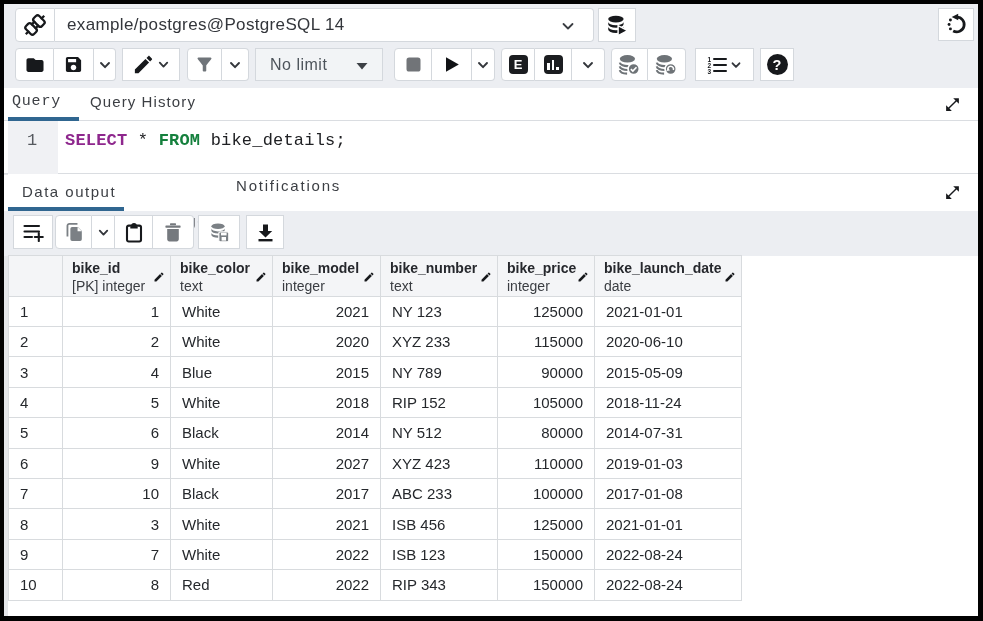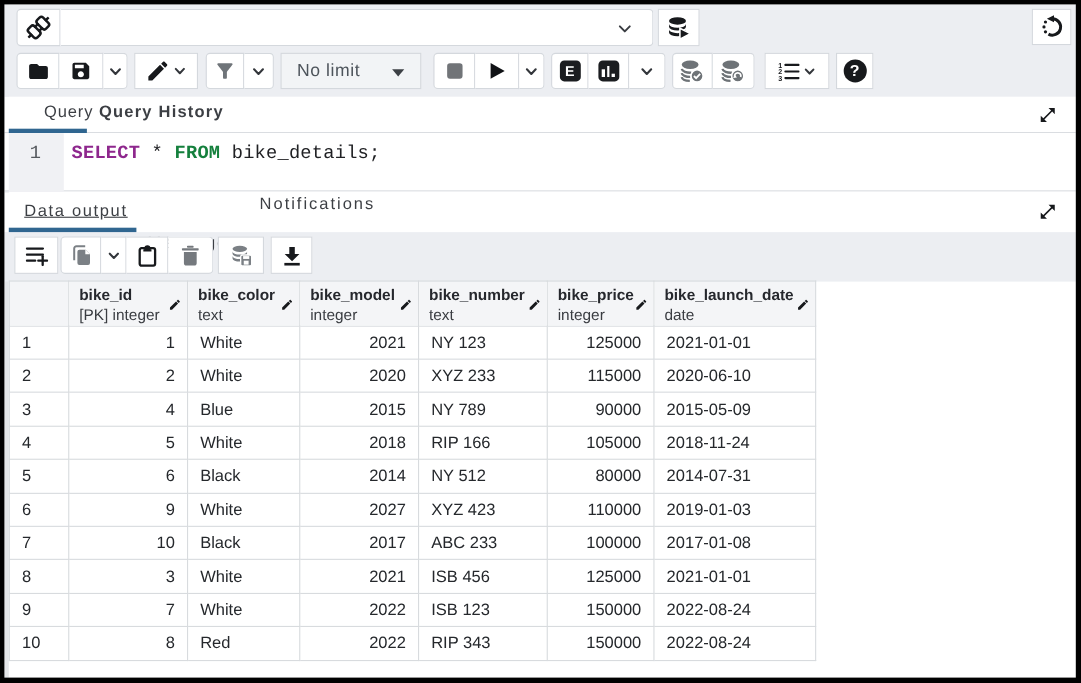--- a/index.html
+++ b/index.html
@@ -45,20 +45,21 @@
       <line x1="11" y1="0.2" x2="11" y2="3.1"></line>
       <rect x="6.2" y="3.1" width="9.6" height="6.4" rx="2"></rect>
       <line x1="8.7" y1="9.5" x2="8.7" y2="12.5"></line>
       <line x1="13.3" y1="9.5" x2="13.3" y2="12.5"></line>
       <rect x="6.2" y="12.5" width="9.6" height="6.4" rx="2"></rect>
       <line x1="11" y1="18.9" x2="11" y2="21.8"></line>
     </g>
   </svg>
 </div>
 <div class="btn nl" style="left:55px;top:8px;width:539px;height:34px;justify-content:flex-start;border-radius:0 4px 4px 0;">
+  <span style="font-size:17px;color:#33363b;margin-left:12px;letter-spacing:0.35px;">example/postgres@PostgreSQL 14</span>
   <svg width="16" height="16" viewBox="0 0 16 16" style="position:absolute;right:17px;top:9px;">
       <path d="M3.5 6l4.5 4.5L12.5 6" stroke="#3a3d42" stroke-width="1.8" fill="none" stroke-linecap="round" stroke-linejoin="round"></path>
     </svg>
 </div>
 <div class="btn ra" style="left:598px;top:8px;width:38px;height:34px;">
   <svg width="22" height="22" viewBox="0 0 20 20">
     <g fill="#17191c">
       <ellipse cx="9" cy="4.6" rx="7" ry="3.1"></ellipse>
       <path d="M2 7.2 a7 3.1 0 0 0 14 0 v2.2 a7 3.1 0 0 1 -14 0 z"></path>
       <path d="M2 11.6 a7 3.1 0 0 0 14 0 v2.6 a7 3.1 0 0 1 -14 0 z"></path>
@@ -185,34 +186,34 @@
   </svg>
   <svg width="12" height="12" viewBox="0 0 14 14">
       <path d="M3 5l4 4.2L11 5" stroke="#33363b" stroke-width="2.2" fill="none" stroke-linecap="round" stroke-linejoin="round"></path>
     </svg>
 </div>
 <div class="btn ra" style="left:760px;top:48px;width:34px;height:33px;">
   <div style="width:21px;height:21px;border-radius:50%;background:#17191c;color:#fff;font-size:14.5px;font-weight:bold;display:flex;align-items:center;justify-content:center;">?</div>
 </div>
 
 <div class="abs" style="left:4px;top:88px;width:974px;height:33px;background:#fff;border-bottom:1px solid #dadde1;"></div>
-<div class="tabtxt" style="left:40px;top:93px;letter-spacing:0.8px;">Query</div>
-<div class="tabtxt" style="left:90px;top:93px;letter-spacing:1.1px;font-weight:bold;">Query History</div>
+<div class="tabtxt" style="left:12px;top:93px;letter-spacing:0.8px;font-family:Liberation Mono, monospace;">Query</div>
+<div class="tabtxt" style="left:90px;top:93px;letter-spacing:1.1px;">Query History</div>
 <div class="abs" style="left:8px;top:117px;width:71px;height:4px;background:#306690;"></div>
 <svg class="abs" style="left:944px;top:96px;" width="17" height="17" viewBox="0 0 24 24" fill="#17191c">
     <path d="M21 11V3h-8l3.29 3.29-10 10L3 13v8h8l-3.29-3.29 10-10z"></path>
   </svg>
 
 <div class="abs" style="left:4px;top:121px;width:974px;height:53px;background:#fff;border-bottom:1px solid #dadde1;"></div>
 <div class="abs" style="left:8px;top:121px;width:50px;height:53px;background:#f0f1f4;"></div>
 <div class="abs cm" style="left:27px;top:132px;font-size:17px;line-height:17px;color:#55595e;">1</div>
 <div class="abs cm" style="left:65px;top:132px;font-size:17px;line-height:17px;color:#202124;letter-spacing:0.2px;"><b style="color:#8e278d;">SELECT</b> * <b style="color:#15803d;">FROM</b> bike_details;</div>
 
 <div class="abs" style="left:4px;top:175px;width:974px;height:36px;background:#fff;"></div>
-<div class="tabtxt" style="left:22px;top:183px;letter-spacing:1.5px;text-decoration:underline;">Data output</div>
+<div class="tabtxt" style="left:22px;top:183px;letter-spacing:1.5px;">Data output</div>
 <div class="tabtxt" style="left:134px;top:183px;letter-spacing:1.8px;margin-top:29px;">Messages</div>
 <div class="tabtxt" style="left:236px;top:177px;letter-spacing:1.8px;">Notifications</div>
 <div class="abs" style="left:8px;top:207px;width:116px;height:4px;background:#306690;"></div>
 <svg class="abs" style="left:944px;top:184px;" width="17" height="17" viewBox="0 0 24 24" fill="#17191c">
     <path d="M21 11V3h-8l3.29 3.29-10 10L3 13v8h8l-3.29-3.29 10-10z"></path>
   </svg>
 
 <div class="btn ra" style="left:13px;top:215px;width:40px;height:34px;">
   <svg width="21" height="19" viewBox="0 0 21 19">
     <g stroke="#17191c" stroke-width="2.1" stroke-linecap="round">
@@ -361,21 +362,21 @@
         <td class="num">2015</td>
         <td>NY 789</td>
         <td class="num">90000</td>
         <td>2015-05-09</td>
       </tr>
 <tr style="height:30.4px;">
         <td>4</td>
         <td class="num">5</td>
         <td>White</td>
         <td class="num">2018</td>
-        <td>RIP 166</td>
+        <td>RIP 152</td>
         <td class="num">105000</td>
         <td>2018-11-24</td>
       </tr>
 <tr style="height:30.4px;">
         <td>5</td>
         <td class="num">6</td>
         <td>Black</td>
         <td class="num">2014</td>
         <td>NY 512</td>
         <td class="num">80000</td>

